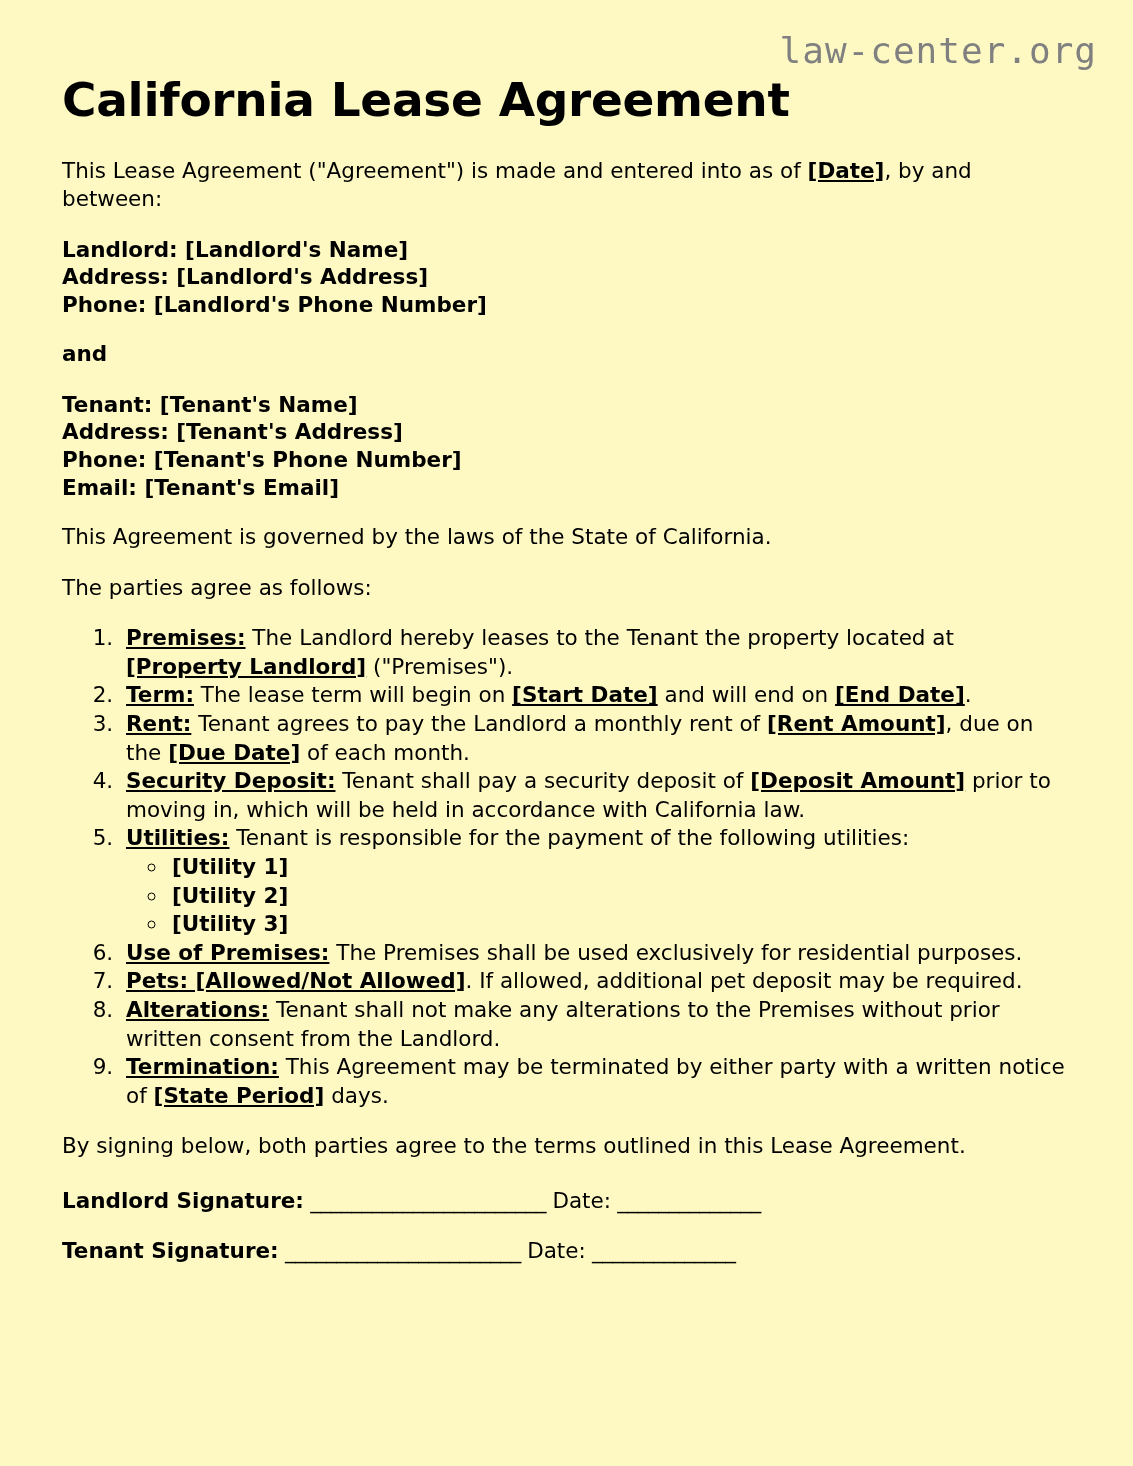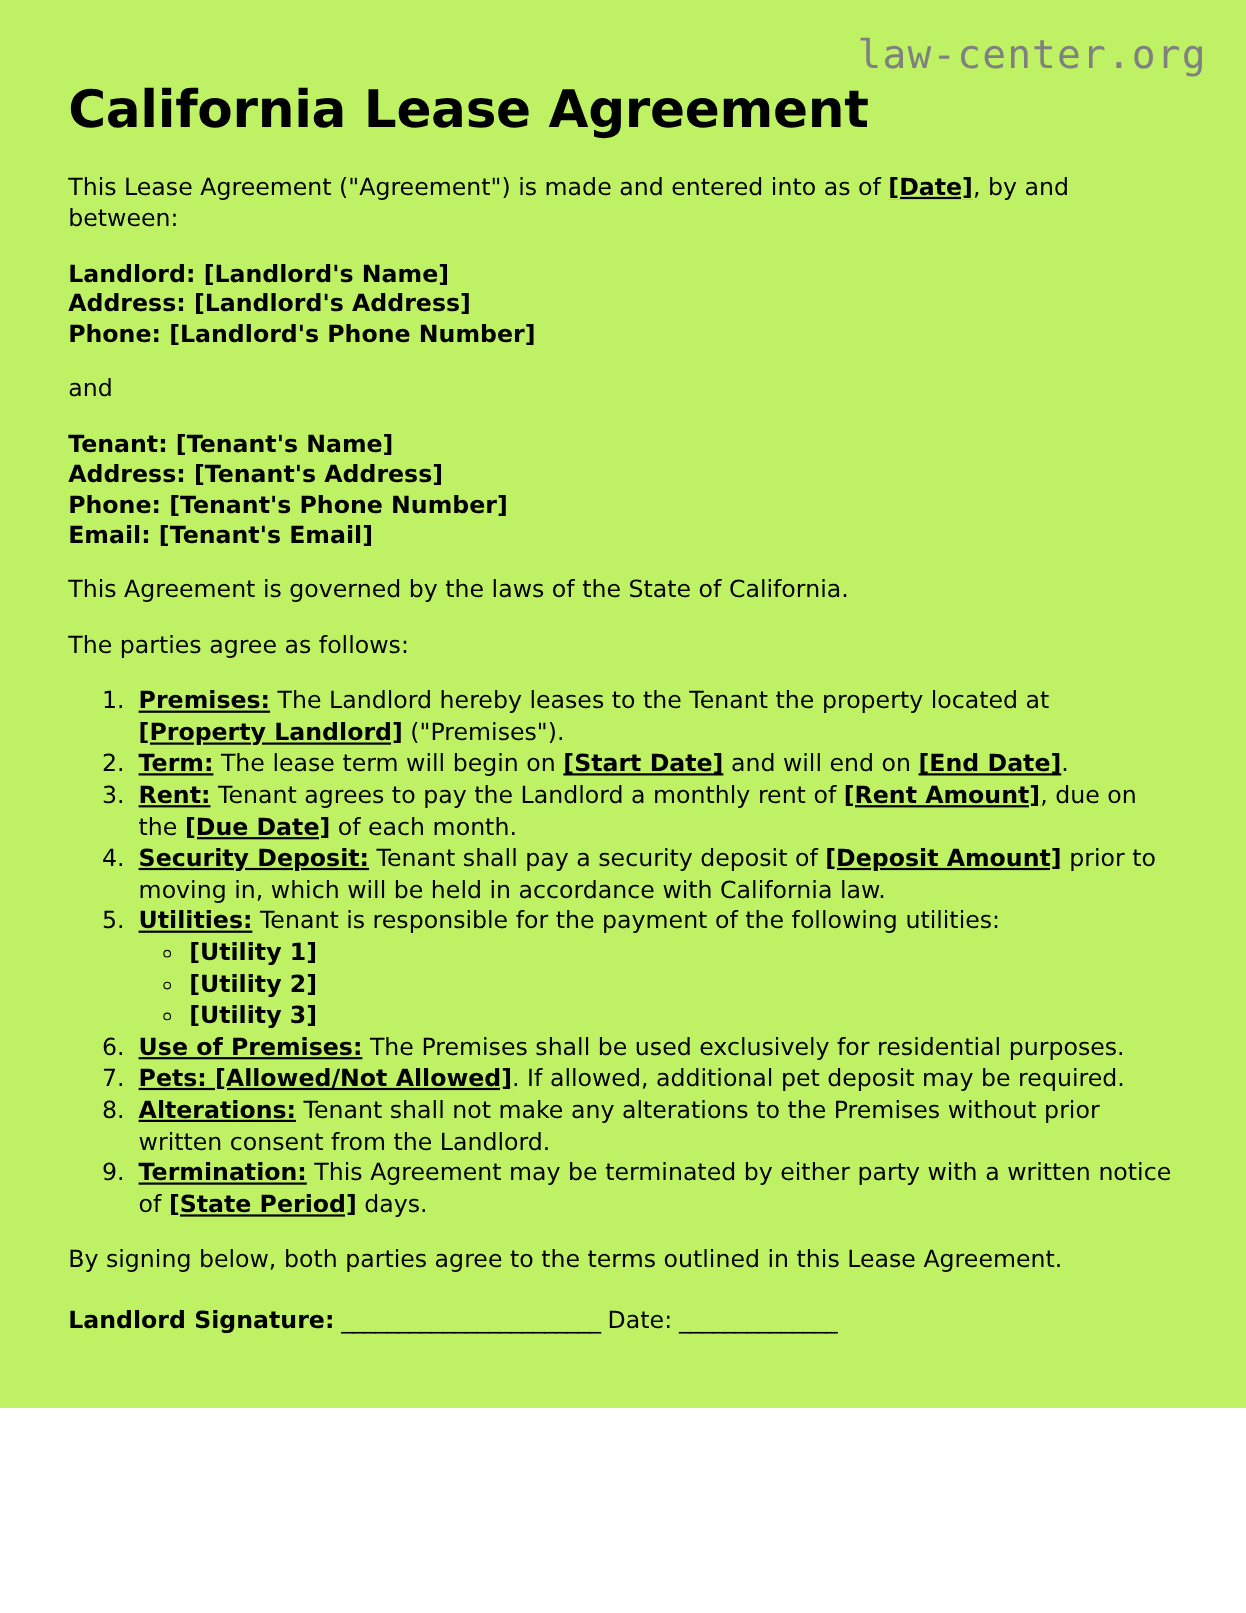--- a/index.html
+++ b/index.html
@@ -15,22 +15,22 @@
     font-family: "DejaVu Sans", "Liberation Sans", sans-serif;
     color: #000000;
     overflow: hidden;
   }
 
   .page {
     position: absolute;
     left: 0;
     top: 0;
     width: 1133px;
-    height: 1280px;
-    background: #bef264;
+    height: 1466px;
+    background: #fef9c3;
   }
 
   
   .watermark {
     position: absolute;
     right: 36px;
     top: 33px;
     font-family: "DejaVu Sans Mono", "Liberation Mono", monospace;
     font-size: 36px;
     letter-spacing: 1px;
@@ -66,21 +66,21 @@
     line-height: 1.28;
     font-weight: bold;
     margin: 0 0 22px 0;
   }
   .party-block .pline { display: block; }
 
   p.and-sep {
     font-size: 21.5px;
     line-height: 1.33;
     margin: 0 0 22px 0;
-    font-weight: normal;
+    font-weight: bold;
   }
 
   ol.terms {
     font-size: 21.5px;
     line-height: 1.33;
     margin: 0 0 22px 0;
     padding-left: 58px;
     list-style-position: outside;
     list-style-type: decimal;
   }
@@ -178,15 +178,16 @@
 
       <li><b>Alterations:</b><span> Tenant shall not make any alterations to the Premises without prior written consent from the Landlord.</span></li>
 
       <li><b>Termination:</b><span> This Agreement may be terminated by either party with a written notice of </span><b>[State Period]</b><span> days.</span></li>
     </ol>
 
     <p class="closing">By signing below, both parties agree to the terms outlined in this Lease Agreement.</p>
 
     <div class="sig-row"><span class="sig-label">Landlord Signature:</span><span class="sig-line"> _______________________ </span><span class="date-label">Date:</span><span class="date-line"> ______________</span></div>
 
+    <div class="sig-row"><span class="sig-label">Tenant Signature:</span><span class="sig-line"> _______________________ </span><span class="date-label">Date:</span><span class="date-line"> ______________</span></div>
 
   </div>
 </div>
 
 </body></html>

